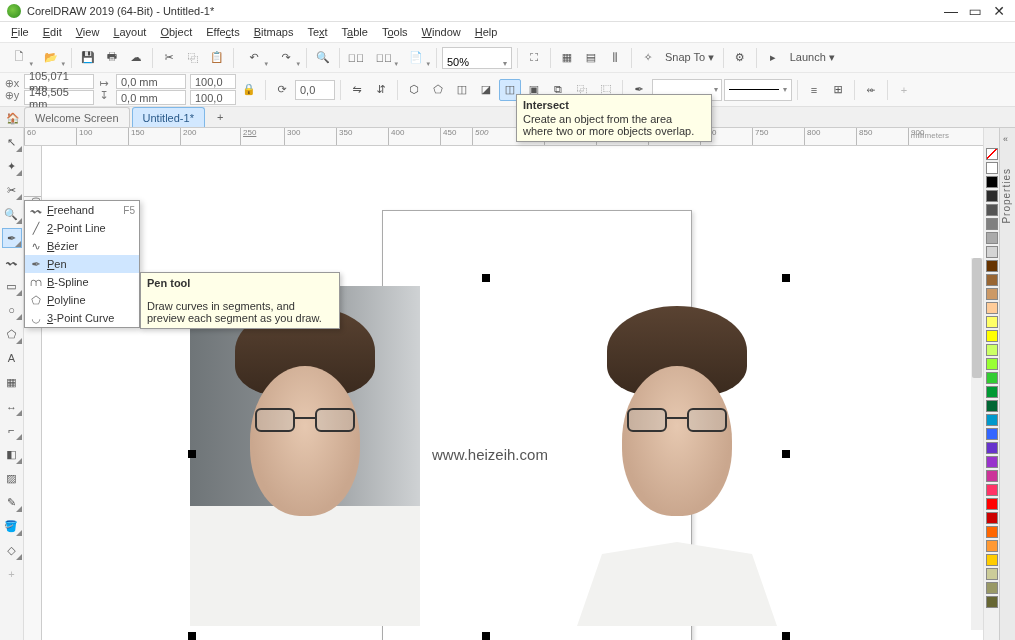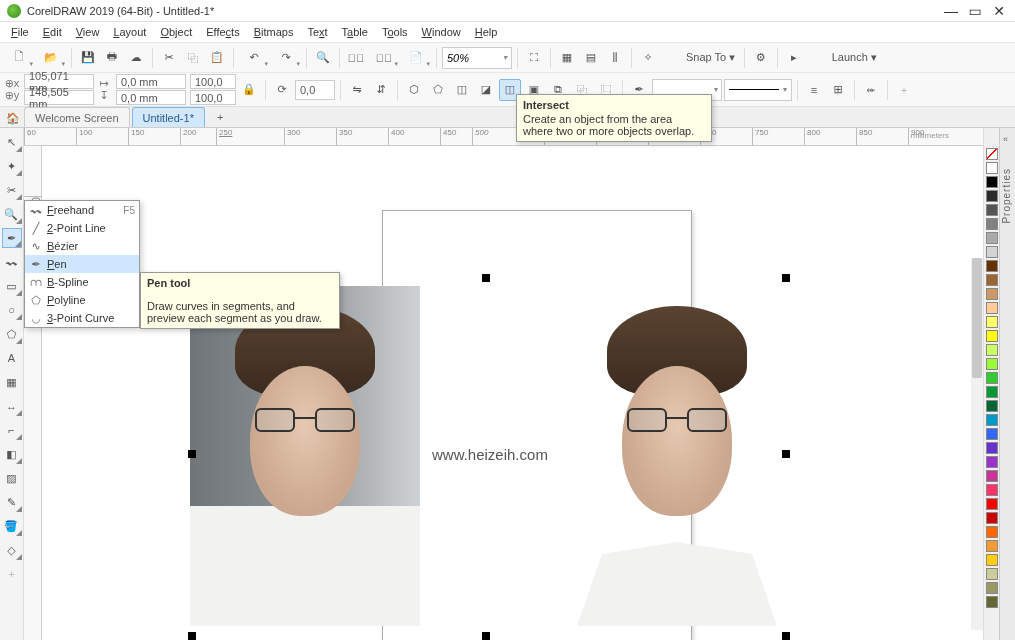--- a/index.html
+++ b/index.html
@@ -15,23 +15,23 @@
 .menubar { height: 20px; display: flex; align-items: center; padding: 0 4px; }
 .menubar .menu-item { padding: 2px 7px; color: #333; }
 .menubar .menu-item u { text-decoration: underline; }
 
 
 .toolbar { height: 30px; display: flex; align-items: center; padding: 0 4px; border-top: 1px solid #e8e8e8; background: #f8f8f8; gap: 2px; }
 .tb-btn { width: 22px; height: 22px; display: flex; align-items: center; justify-content: center; color: #555; border-radius: 2px; }
 .tb-btn.drop { width: 30px; position: relative; }
 .tb-btn.drop::after { content: "▾"; font-size: 7px; position: absolute; right: 1px; bottom: 1px; color: #888; }
 .tb-sep { width: 1px; height: 20px; background: #ddd; margin: 0 3px; }
-.tb-label { padding: 0 4px; color: #555; margin-left: 21px; }
-
-.zoom-box { width: 70px; height: 22px; border: 1px solid #ccc; background: #fff; display: flex; align-items: center; padding: 0 4px; justify-content: space-between; font-style: italic; }
+.tb-label { padding: 0 4px; color: #555; }
+
+.zoom-box { width: 70px; height: 22px; border: 1px solid #ccc; background: #fff; display: flex; align-items: flex-end; padding: 0 4px; justify-content: space-between; }
 .zoom-box::after { content: "▾"; font-size: 8px; color: #888; }
 
 .coord-box { width: 70px; height: 18px; border: 1px solid #ccc; background: #fff; display: flex; align-items: center; padding: 0 4px; color: #555; font-size: 10px; }
 
 
 .propbar { height: 34px; display: flex; align-items: center; padding: 0 4px; background: #f8f8f8; gap: 2px; border-top: 1px solid #e8e8e8; }
 .xy-group { display: flex; flex-direction: column; gap: 1px; margin-left: 2px; }
 .xy-group .coord-box { width: 70px; height: 15px; font-size: 10px; }
 .mini-icon { width: 16px; height: 32px; display: flex; flex-direction: column; align-items: center; justify-content: center; color: #777; font-size: 9px; gap:1px;}
 .mini-icon span { display:block; line-height:1; }
@@ -278,21 +278,21 @@
     <div class="tool flyout">◇</div>
     <div class="tool" style="color:#bbb">+</div>
   </div>
 
   <div class="ruler-h">
     <span class="ruler-unit">millimeters</span>
   <div class="tick" style="left: 0px;">60</div>
       <div class="tick" style="left: 52px;">100</div>
       <div class="tick" style="left: 104px;">150</div>
       <div class="tick" style="left: 156px;">200</div>
-      <div class="tick" style="left: 192px; text-decoration: underline;">250</div>
+      <div class="tick" style="left: 216px; text-decoration: underline;">250</div>
       <div class="tick" style="left: 260px;">300</div>
       <div class="tick" style="left: 312px;">350</div>
       <div class="tick" style="left: 364px;">400</div>
       <div class="tick" style="left: 416px;">450</div>
       <div class="tick" style="left: 448px; font-style: italic;">500</div>
       <div class="tick" style="left: 520px;">550</div>
       <div class="tick" style="left: 572px;">600</div>
       <div class="tick" style="left: 624px;">650</div>
       <div class="tick" style="left: 676px;">700</div>
       <div class="tick" style="left: 728px;">750</div>

